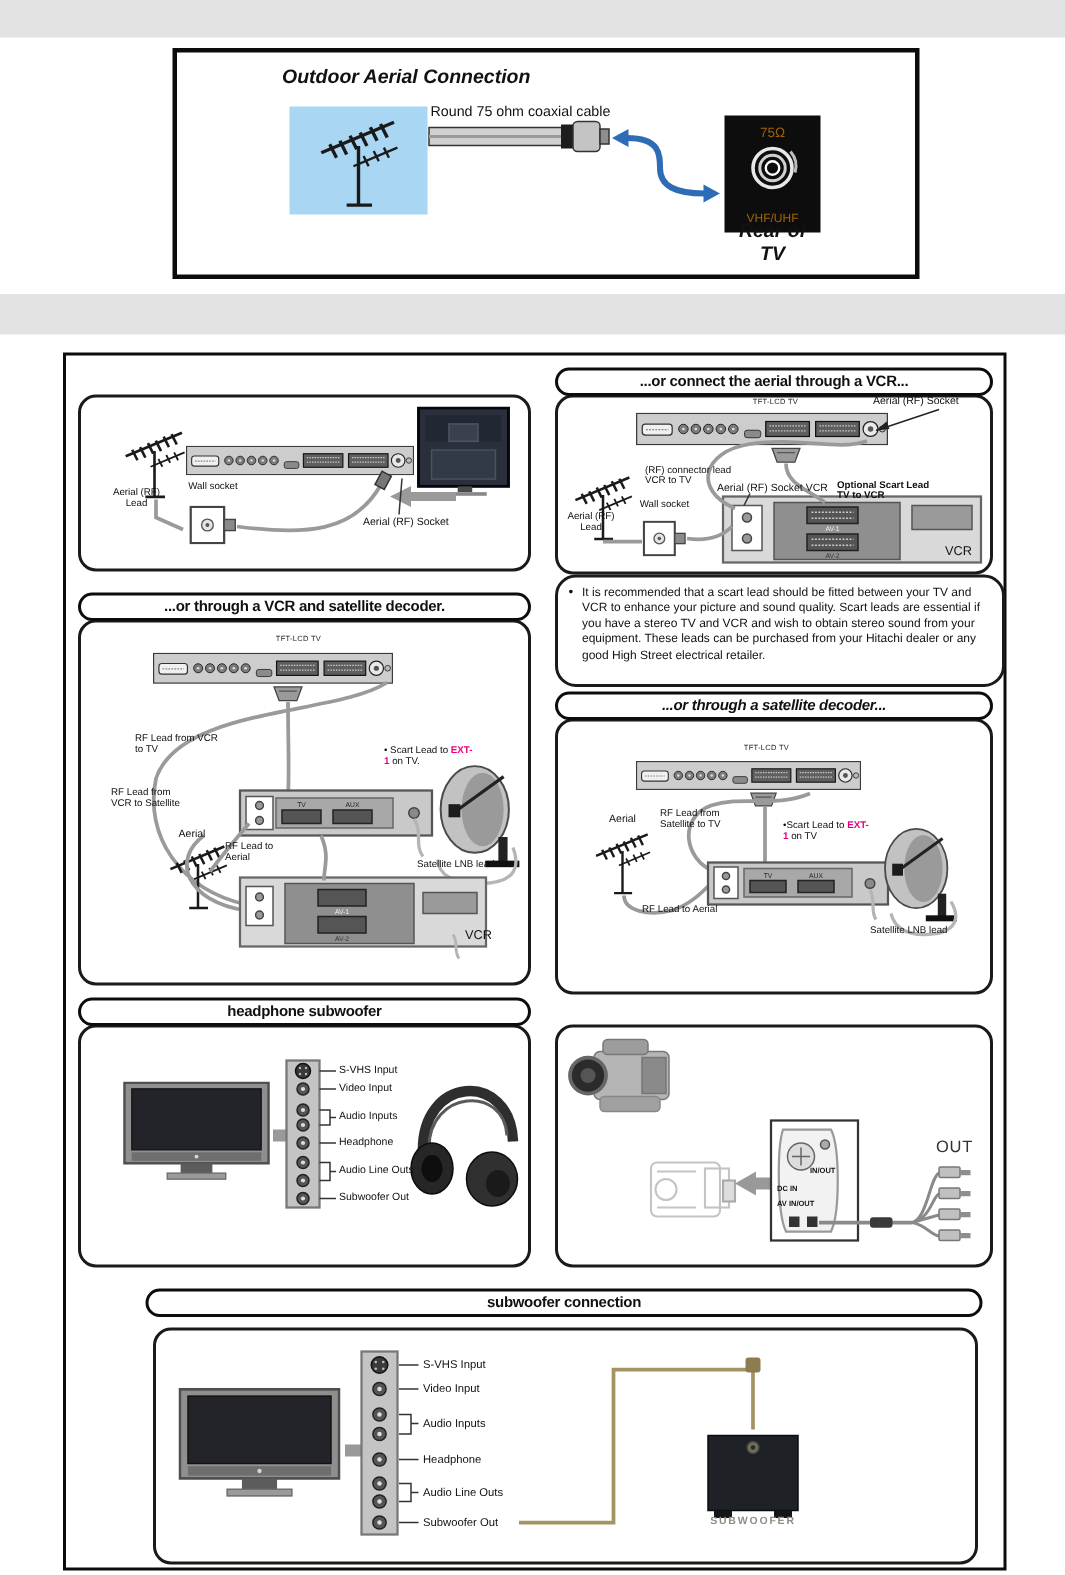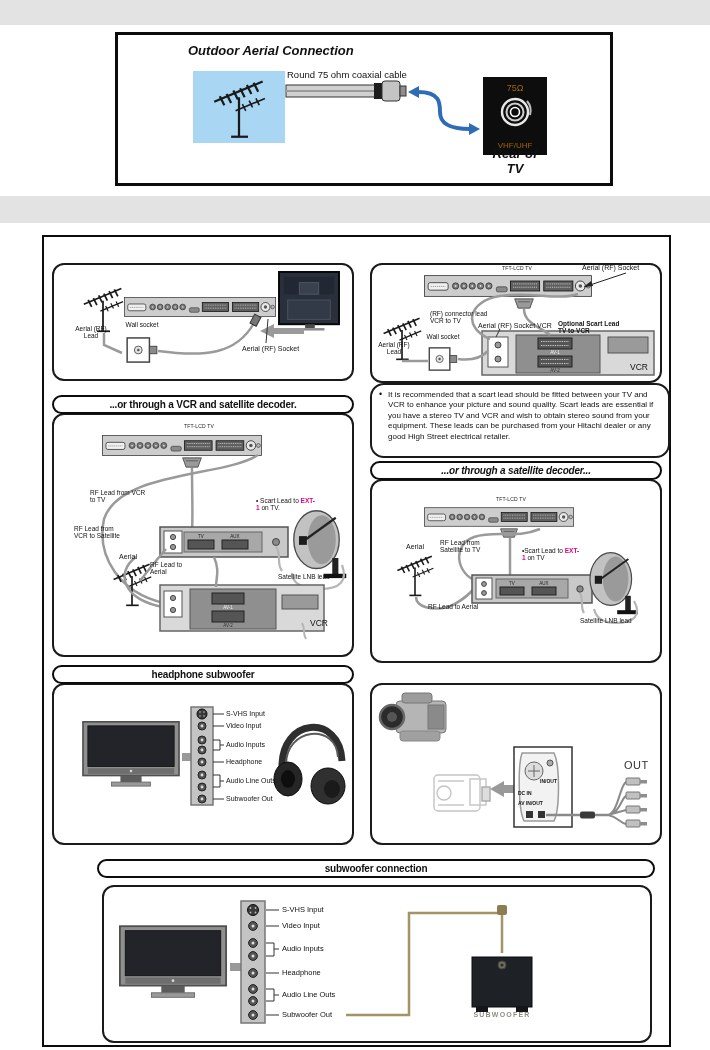--- a/index.html
+++ b/index.html
@@ -171,20 +171,23 @@
         <use href="#sym-wall" x="72" y="72" width="32" height="26"></use>
         <path d="M104 86 C150 92 182 90 200 58" stroke="#9a9a9a" stroke-width="2.5" fill="none"></path>
         <rect x="198" y="50" width="7" height="10" fill="#777" stroke="#333" transform="rotate(28 201 55)"></rect>
         <line x1="212" y1="78" x2="214" y2="54" stroke="#333" stroke-width="1"></line>
       </svg>
       <div class="lbl c" style="left:16px;top:60px;width:42px;">Aerial (RF) Lead</div>
       <div class="lbl c" style="left:70px;top:56px;width:36px;">Wall socket</div>
       <div class="lbl" style="left:188px;top:80px;width:80px;font-size:7px;">Aerial (RF) Socket</div>
     </div>
 
+    <div class="ptitle" style="left:326px;top:8px;width:288px;">
+      <span>...or connect the aerial through a VCR...</span>
+    </div>
     <div class="pbody" style="left:326px;top:26px;width:288px;height:116px;">
       <svg class="fig" width="288" height="112">
         <use href="#sym-strip" x="52" y="10" width="168" height="22"></use>
         <line x1="254" y1="8" x2="212" y2="22" stroke="#222" stroke-width="1"></line>
         <polygon points="212,22 219,16 221,21" fill="#222"></polygon>
         <use href="#sym-aerial" x="8" y="50" width="44" height="46"></use>
         <use href="#sym-wall" x="56" y="82" width="30" height="24"></use>
 
         <g>
           <rect x="110" y="66" width="172" height="44" fill="#d9d9d9" stroke="#666" stroke-width="1.5"></rect>

